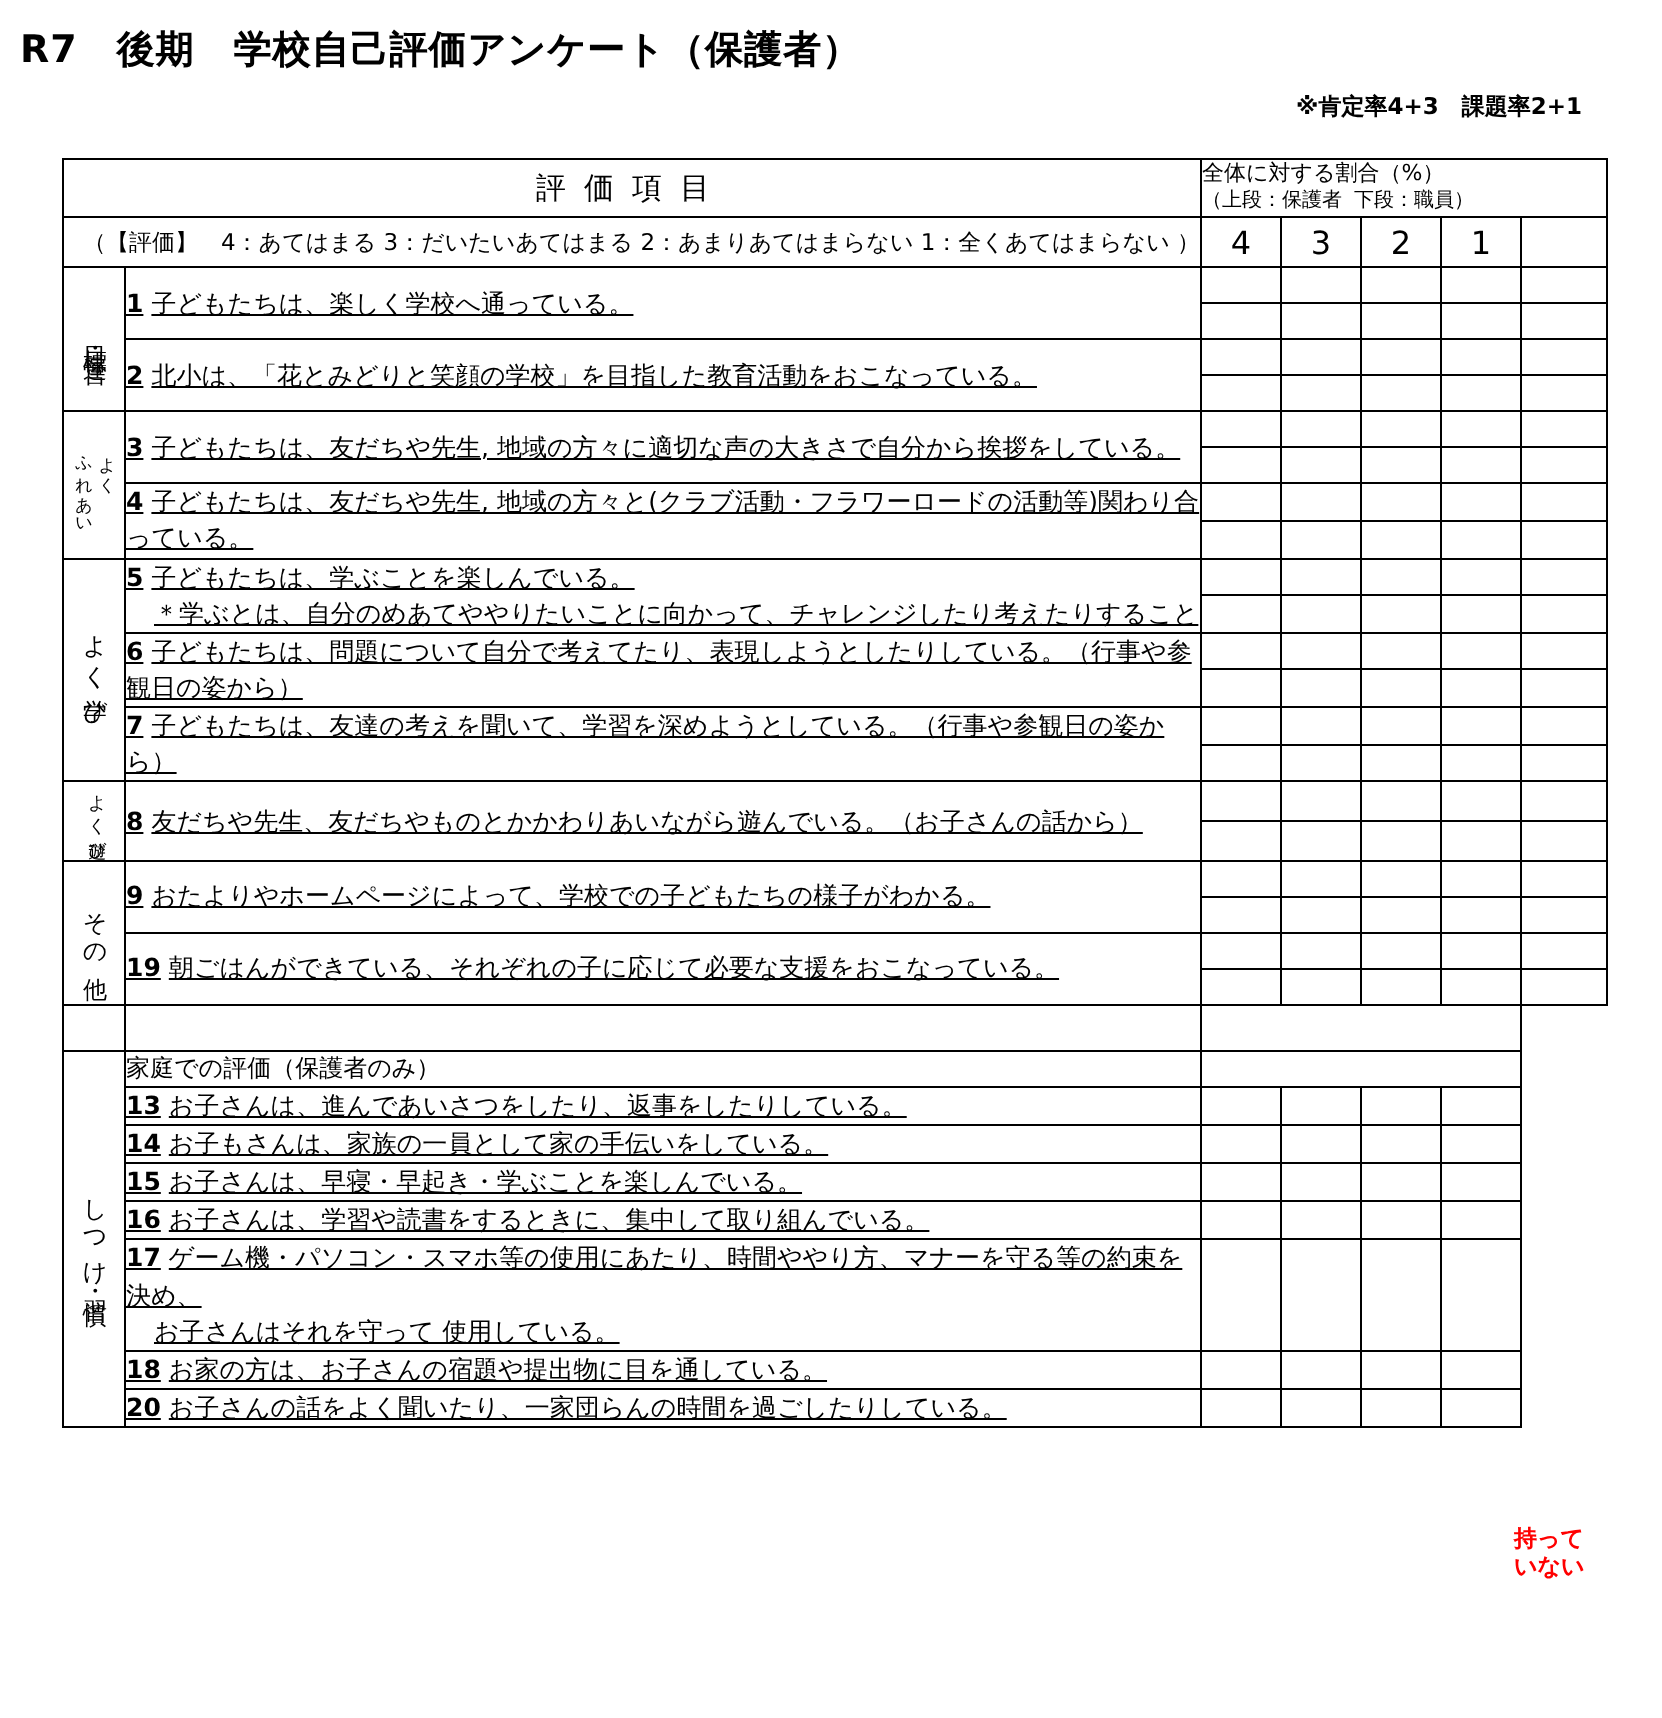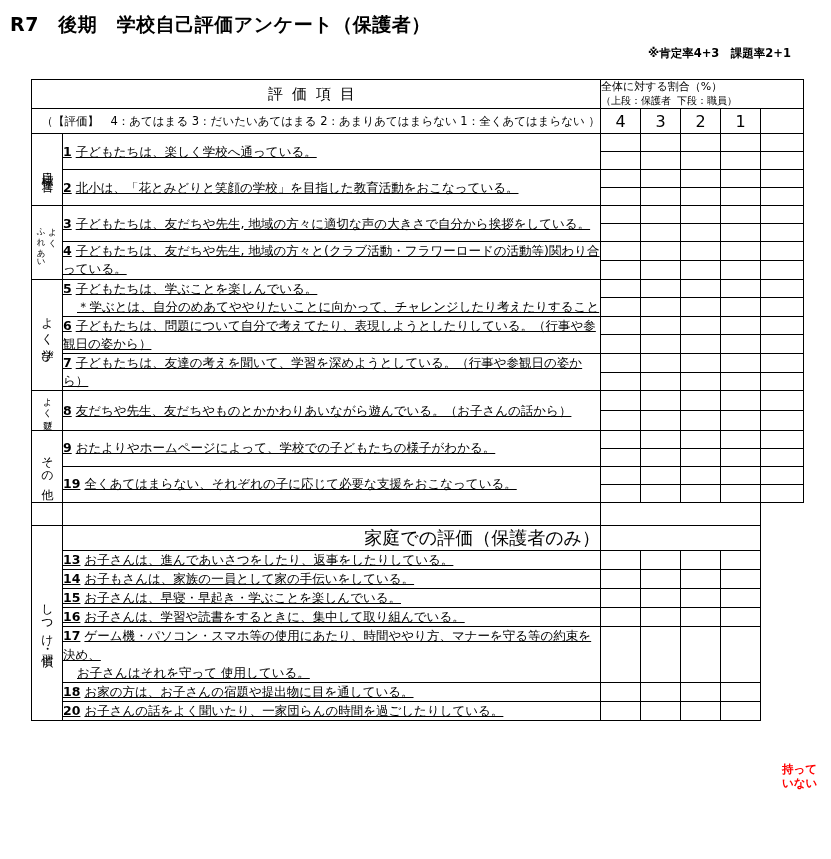--- a/index.html
+++ b/index.html
@@ -134,33 +134,33 @@
   }
   .q .sub2 {
     display: block;
     padding-left: 14px;
   }
   .q.indent { padding-left: 0; }
 
   .data-cell { height: 17px; }
 
   .section-head {
-    text-align: right;
-    font-size: 18px;
+    text-align: left;
+    font-size: 12px;
     font-weight: bold;
     padding: 7px 0;
   }
   .spacer-row td { height: 22px; }
 
   .noborder { border: none !important; }
 
   
   .red-note {
     position: absolute;
-    left: 782px;
+    left: 757px;
     top: 762px;
     color: #ff0000;
     font-size: 11.5px;
     font-weight: bold;
     line-height: 1.25;
     white-space: nowrap;
   }
 </style>
 </head>
 <body>
@@ -368,21 +368,21 @@
   </tr>
   <tr>
     <td class="data-cell"></td>
     <td class="data-cell"></td>
     <td class="data-cell"></td>
     <td class="data-cell"></td>
     <td class="data-cell"></td>
   </tr>
   <tr>
     <td class="q" rowspan="2">
-      <span class="num">19</span><span>全くあてはまらない、それぞれの子に応じて必要な支援をおこなっている。</span>
+      <span class="num">19</span><span>朝ごはんができている、それぞれの子に応じて必要な支援をおこなっている。</span>
     </td>
     <td class="data-cell"></td>
     <td class="data-cell"></td>
     <td class="data-cell"></td>
     <td class="data-cell"></td>
     <td class="data-cell"></td>
   </tr>
   <tr>
     <td class="data-cell"></td>
     <td class="data-cell"></td>

